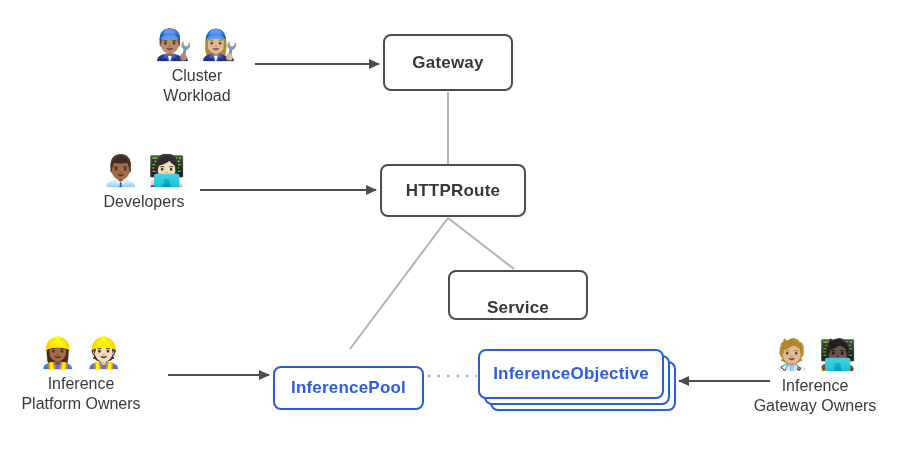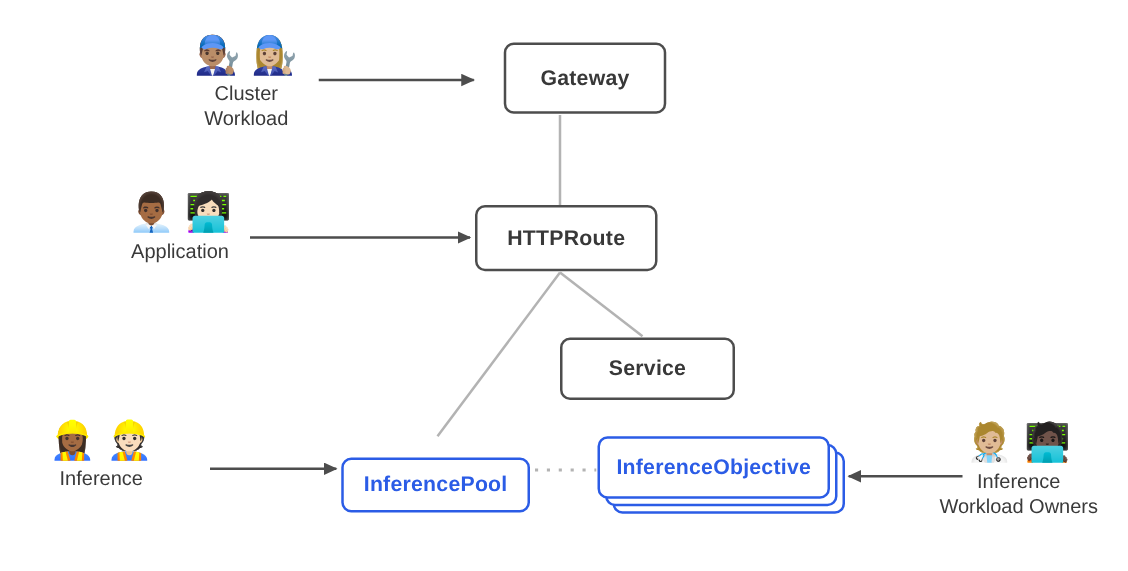--- a/index.html
+++ b/index.html
@@ -55,23 +55,23 @@
     line-height: 42px;
     display: block;
     white-space: nowrap;
   }
   .actor .lbl {
     font-size: 16px;
     line-height: 20px;
     display: block;
     white-space: nowrap;
   }
-  #node-gateway        { left: 383px; top: 34px;  width: 130px; height: 57px; margin-left: 20px; }
+  #node-gateway        { left: 383px; top: 34px;  width: 130px; height: 57px; }
   #node-httproute      { left: 380px; top: 164px; width: 146px; height: 53px; }
-  #node-service        { left: 448px; top: 270px; width: 140px; height: 50px; }
+  #node-service        { left: 448px; top: 270px; width: 140px; height: 50px; align-items: flex-end; }
   #node-inferencepool  { left: 273px; top: 366px; width: 151px; height: 44px; }
   #node-inferenceobjective { left: 478px; top: 349px; width: 186px; height: 50px; }
   #objective-layer-2   { left: 484px; top: 355px; width: 186px; height: 50px; }
   #objective-layer-3   { left: 490px; top: 361px; width: 186px; height: 50px; }
   #actor-cluster-operators        { left: 112px; top: 24px;  width: 170px; }
   #actor-application-developers   { left: 59px;  top: 150px; width: 170px; }
   #actor-inference-platform-owners{ left: 0px;   top: 332px; width: 162px; }
   #actor-inference-workload-owners{ left: 732px; top: 334px; width: 166px; }
 </style>
 </head>
@@ -121,27 +121,28 @@
   </div>
 
   <div class="actor" id="actor-cluster-operators">
     <span class="emoji">👨🏽‍🔧 👩🏼‍🔧</span>
     <span class="lbl">Cluster</span>
     <span class="lbl">Workload</span>
   </div>
 
   <div class="actor" id="actor-application-developers">
     <span class="emoji">👨🏾‍💼 👩🏻‍💻</span>
-    <span class="lbl">Application</span>
+    <span class="lbl">Developers</span>
   </div>
 
   <div class="actor" id="actor-inference-platform-owners">
     <span class="emoji">👷🏾‍♀️ 👷🏻</span>
     <span class="lbl">Inference</span>
+    <span class="lbl">Platform Owners</span>
   </div>
 
   <div class="actor" id="actor-inference-workload-owners">
     <span class="emoji">🧑🏼‍⚕️ 🧑🏿‍💻</span>
     <span class="lbl">Inference</span>
-    <span class="lbl">Workload Owners</span>
+    <span class="lbl">Gateway Owners</span>
   </div>
 
 </div>
 
 </body></html>

